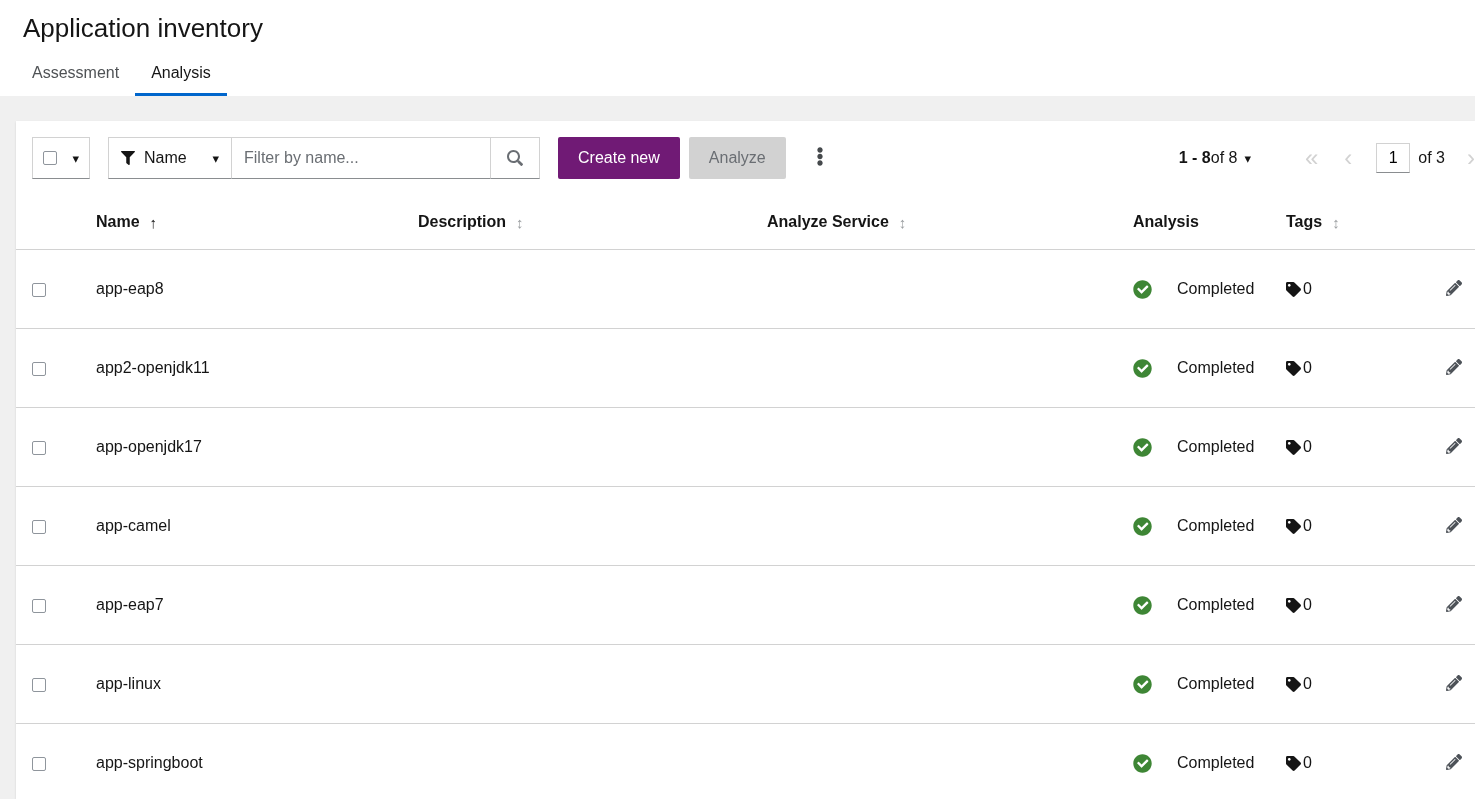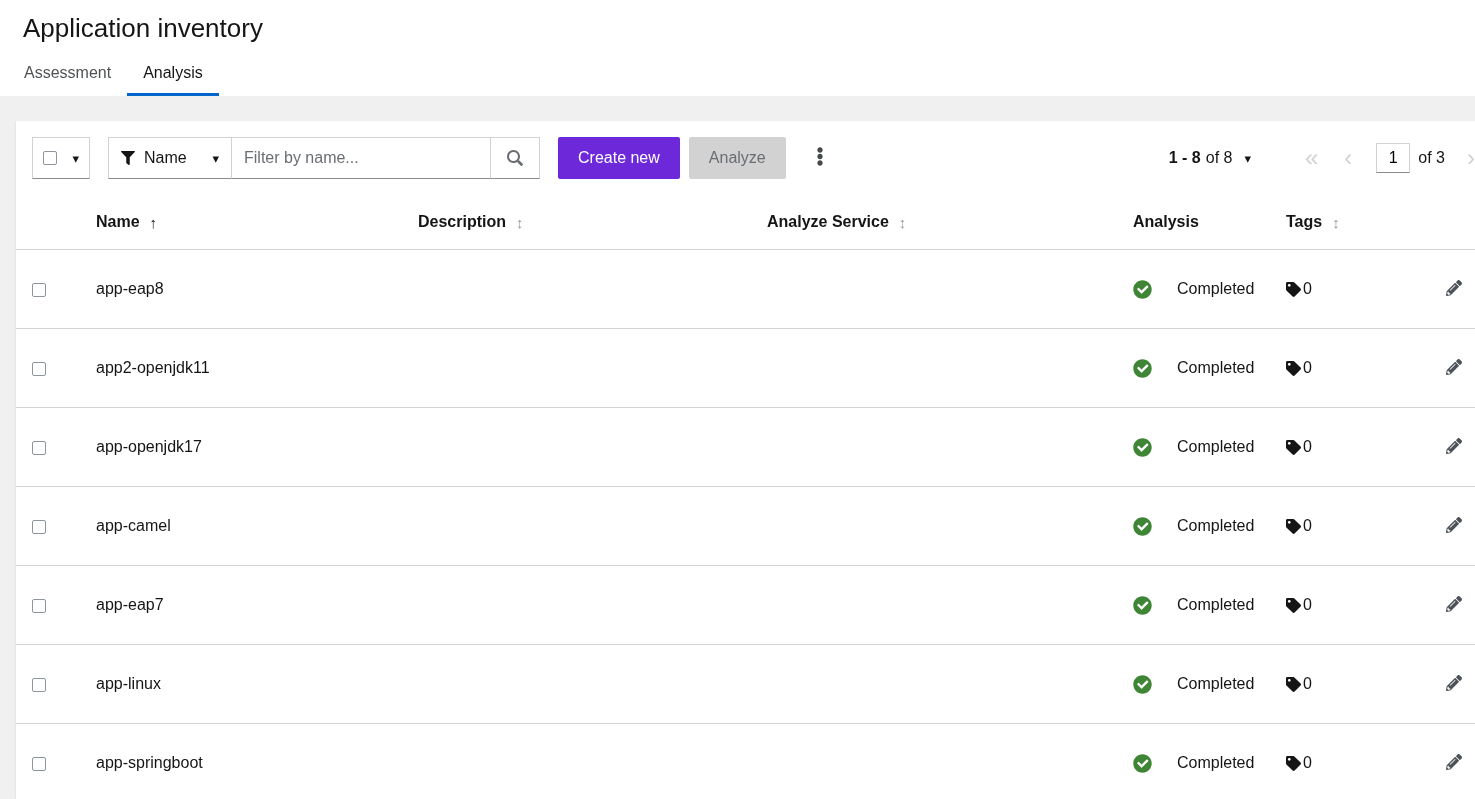--- a/index.html
+++ b/index.html
@@ -5,21 +5,21 @@
   * { margin:0; padding:0; box-sizing:border-box; }
   html,body { width:1475px; height:799px; overflow:hidden; background:#fff;
     font-family:"Liberation Sans", sans-serif; color:#151515; }
   .page { width:100%; height:100%; display:flex; flex-direction:column; }
 
   
   .page-header { padding:12px 24px 0 23px; }
   .title { font-size:26px; font-weight:400; line-height:32px; }
 
   
-  .tabs { display:flex; padding-left:8px; margin-top:8px; }
+  .tabs { display:flex; padding-left:16px; margin-top:8px; }
   .tab { font-size:16px; line-height:19px; padding:11px 16px; color:#4f5255;
     border-bottom:3px solid transparent; cursor:pointer; }
   .tab.active { color:#151515; border-bottom-color:#0066cc; }
 
   
   .content { flex:1; background:#f0f0f0; padding:25px 0 0 16px; min-height:0; }
   .card { background:#fff; height:100%; box-shadow:0 1px 2px 0 rgba(3,3,3,.12);
     display:flex; flex-direction:column; overflow:hidden; }
 
   
@@ -34,29 +34,29 @@
   .filter-select { width:124px; padding:0 12px; gap:9px; cursor:pointer; }
   .filter-label { flex:1; font-size:16px; }
   .icon-filter { width:14px; height:14px; fill:#151515; flex-shrink:0; }
   .filter-input { width:260px; padding:0 12px; font-size:16px; margin-left:-1px;
     outline:none; font-family:inherit; color:#151515; }
   .filter-input::placeholder { color:#6a6e73; opacity:1; }
   .search-btn { width:50px; justify-content:center; margin-left:-1px; cursor:pointer; }
   .icon-search { width:16px; height:16px; fill:#6a6e73; }
   .btn { height:42px; font-size:16px; border:none; border-radius:2px; padding:0 20px;
     cursor:pointer; font-family:inherit; }
-  .btn-primary { background:#6d28d9; color:#fff; margin-left:18px; }
+  .btn-primary { background:#701a75; color:#fff; margin-left:18px; }
   .btn-disabled { background:#d2d2d2; color:#6a6e73; margin-left:9px; cursor:default; }
   .kebab { background:none; border:none; margin-left:22px; padding:6px 8px; cursor:pointer; }
   .icon-kebab { width:8px; height:19px; fill:#45494c; }
   .caret { font-size:13px; color:#151515; line-height:1; }
 
   
   .pagination { margin-left:auto; display:flex; align-items:center; }
-  .page-menu { display:flex; align-items:center; font-size:16px; gap:5px; cursor:pointer; padding:0 8px; }
+  .page-menu { display:flex; align-items:center; font-size:16px; cursor:pointer; padding:0 8px; }
   .range-bold { font-weight:700; }
   .page-menu .caret { margin-left:7px; }
   .nav-btn { background:none; border:none; color:#d2d2d2; font-size:24px; line-height:1;
     padding:0; cursor:default; font-family:inherit; }
   .nav-first { margin-left:46px; }
   .nav-prev { margin-left:26px; }
   .page-input { width:34px; height:30px; border:1px solid #d2d2d2; border-bottom-color:#8a8d90;
     text-align:center; font-size:16px; margin-left:24px; font-family:inherit; }
   .of-pages { font-size:16px; margin-left:8px; }
   .nav-next { margin-left:22px; }

